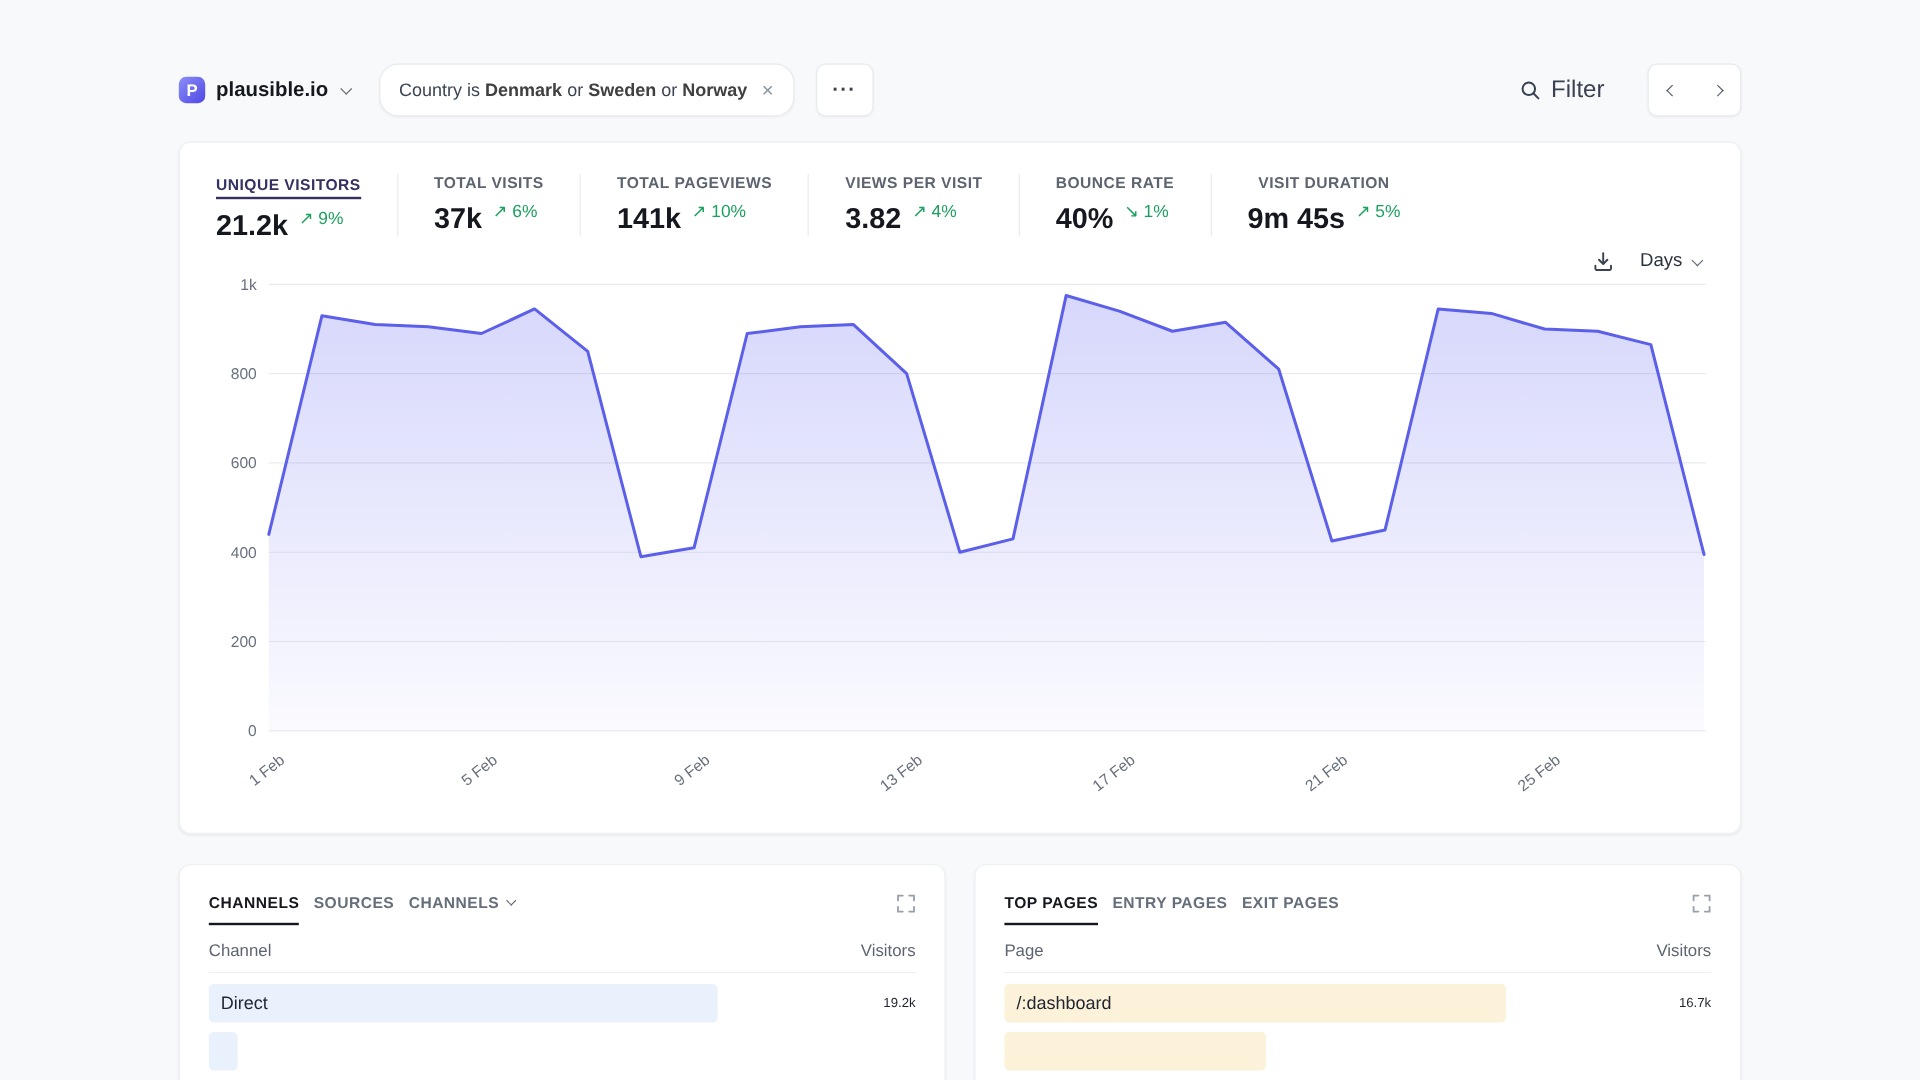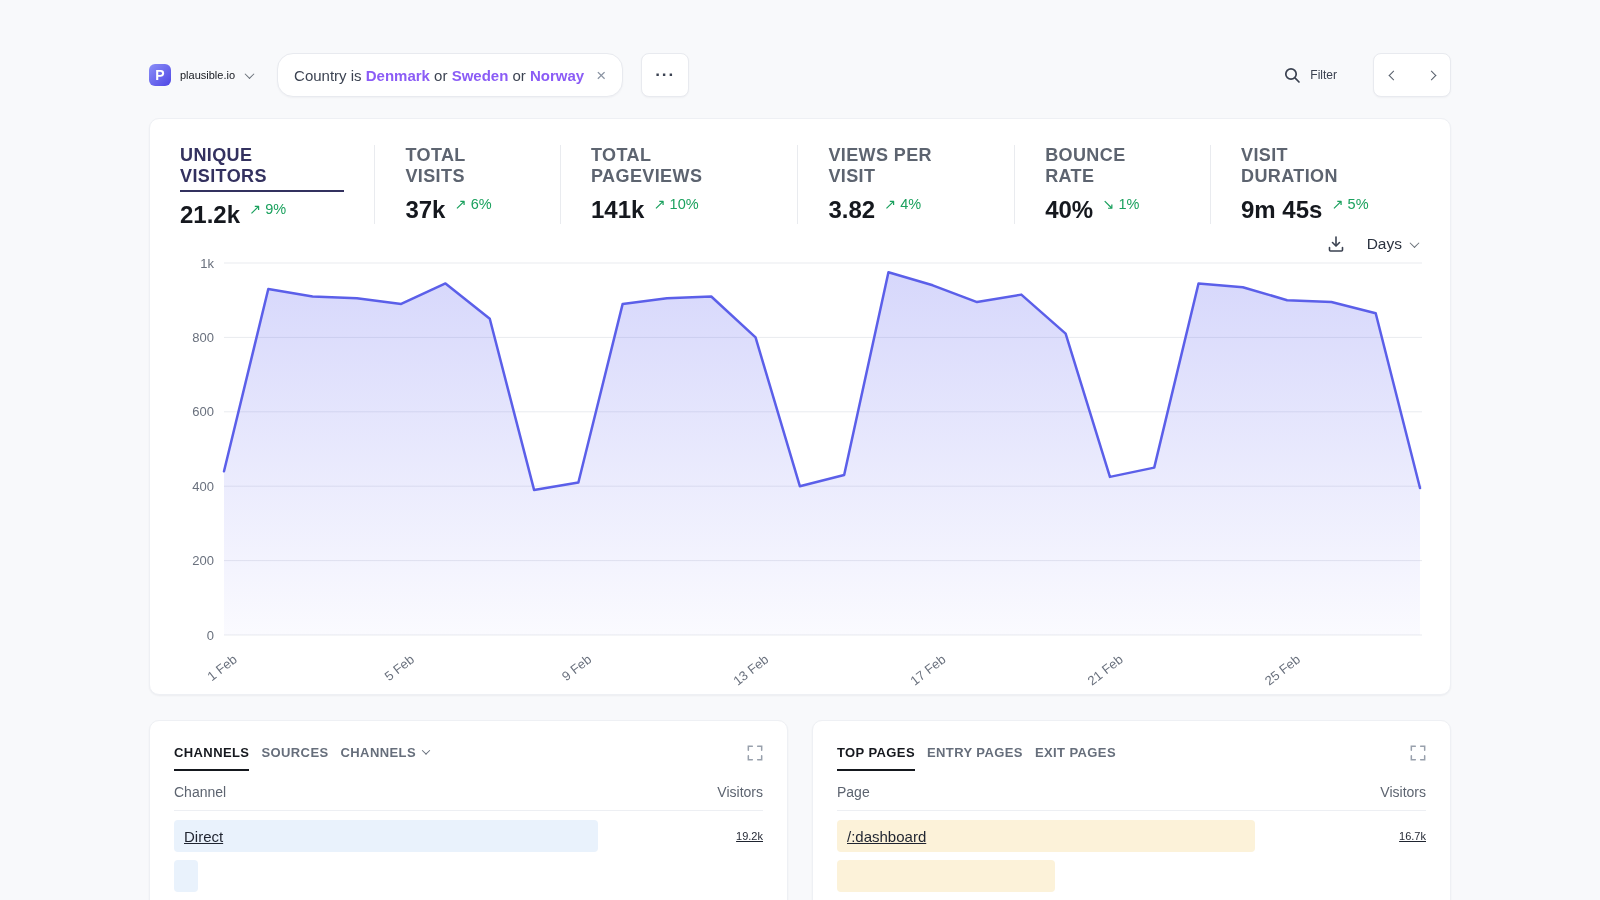--- a/index.html
+++ b/index.html
@@ -11,59 +11,59 @@
   }
   .container { width:1302px; margin:0 auto; padding-top:53px; }
 
   
   .topbar { display:flex; align-items:center; height:44px; }
   .brand { display:flex; align-items:center; gap:9px; cursor:pointer; }
   .brand-logo { width:22px; height:22px; border-radius:6px;
     background:linear-gradient(135deg,#8b90f7,#4f46e5);
     color:#fff; display:flex; align-items:center; justify-content:center;
     font-weight:700; font-size:14px; }
-  .brand-name { font-size:11px; font-weight:400; color:#15181e; }
+  .brand-name { font-size:17px; font-weight:700; color:#15181e; }
   .chev { width:7px; height:7px; border-right:1.6px solid currentColor; border-bottom:1.6px solid currentColor; display:inline-block; }
   .chev-down { transform:rotate(45deg) translate(-1px,-1px); }
   .chev-left { transform:rotate(135deg); }
   .chev-right { transform:rotate(-45deg); }
   .brand .chev { color:#697078; margin-left:2px; }
 
   .chip { display:flex; align-items:center; background:#fff; border:1px solid #e8eaef;
     border-radius:16px; height:44px; padding:0 16px; margin-left:24px; font-size:15px;
     color:#3c4352; box-shadow:0 1px 2px rgba(16,24,40,.04); white-space:pre; cursor:pointer;}
-  .chip b { color:#8b5cf6; font-weight:700; }
+  .chip b { color:#404040; font-weight:700; }
   .chip-close { margin-left:12px; color:#8a93a2; font-size:17px; line-height:1; cursor:pointer; }
 
   .more-btn { margin-left:18px; width:48px; height:44px; background:#fff; border:1px solid #e8eaef;
     border-radius:8px; display:flex; align-items:center; justify-content:center; color:#3c4352;
     font-size:17px; font-weight:700; letter-spacing:1px; box-shadow:0 1px 2px rgba(16,24,40,.04); cursor:pointer; }
 
   .spacer { flex:1; }
 
-  .filter-btn { display:flex; gap:9px; align-items:center; font-size:12px; color:#3a4150; cursor:pointer; }
+  .filter-btn { display:flex; gap:9px; align-items:center; font-size:20px; color:#3a4150; cursor:pointer; }
   .filter-btn svg { display:block; }
 
   .nav-arrows { margin-left:36px; display:flex; background:#fff; border:1px solid #e8eaef;
     border-radius:8px; height:44px; width:78px; box-shadow:0 1px 2px rgba(16,24,40,.04); }
   .nav-arrow { flex:1; display:flex; align-items:center; justify-content:center; color:#565e6b; cursor:pointer; }
 
   .date-select { margin-left:20px; height:44px; background:#fff; border:1px solid #e8eaef; border-radius:8px;
     display:flex; align-items:center; justify-content:space-between; padding:0 18px; font-size:15.5px;
     color:#15181e; width:228px; box-shadow:0 1px 2px rgba(16,24,40,.04); cursor:pointer; }
   .date-select .chev { color:#697078; }
 
   
   .main-card { margin-top:21px; background:#fff; border:1px solid #eef0f4; border-radius:10px;
     box-shadow:0 1px 2px rgba(16,24,40,.05); padding:26px 30px 0; height:577px; }
 
   .stats { display:flex; align-items:flex-start; }
   .stat { padding:0 30px; border-left:1px solid #e9ebef; cursor:pointer; }
   .stat:first-child { padding-left:0; border-left:none; }
-  .stat-label { font-size:18px; font-weight:700; color:#5d6470; letter-spacing:.4px; }
+  .stat-label { font-size:13px; font-weight:700; color:#5d6470; letter-spacing:.4px;text-align:center; }
   .stat.active .stat-label { color:#33315f; border-bottom:2px solid #33315f; padding-bottom:3px; display:inline-block; }
   .stat-value-row { margin-top:9px; display:flex; align-items:flex-start; gap:9px; }
   .stat-value { font-size:24px; font-weight:700; color:#15181e; }
   .stat-change { font-size:14.5px; color:#1ba15e; }
 
   .interval-row { display:flex; justify-content:flex-end; align-items:center; gap:22px; margin-top:6px; color:#3a4150; padding-right:2px; }
   .download-btn { cursor:pointer; display:flex; }
   .days-select { display:flex; align-items:center; gap:9px; font-size:15.5px; cursor:pointer; color:#2c3340; }
   .days-select .chev { color:#697078; }
 
@@ -80,21 +80,21 @@
   .tabs { display:flex; align-items:flex-start; gap:12px; }
   .tab { font-size:13px; font-weight:700; color:#666e7b; letter-spacing:.4px; padding-bottom:9px;
     display:flex; gap:7px; align-items:center; cursor:pointer; }
   .tab.active { color:#15181e; border-bottom:2px solid #15181e; }
   .tab .chev { width:6px; height:6px; color:#666e7b; margin-top:-2px;}
   .panel-expand { margin-left:auto; color:#98a0ac; cursor:pointer; display:flex; }
 
   .cols { display:flex; justify-content:space-between; margin-top:13px; padding-bottom:10px;
     border-bottom:1px solid #edeff3; font-size:14px; color:#5d6470; }
 
-  .rowlist { margin-top:9px;text-decoration:underline; }
+  .rowlist { margin-top:9px; }
   .brow { position:relative; height:32px; display:flex; align-items:center; justify-content:space-between; margin-bottom:8px; }
   .bbar { position:absolute; left:0; top:0; bottom:0; border-radius:4px; }
   .panel-channels .bbar { background:#e9f2fc; }
   .panel-pages .bbar { background:#fcf2d9; }
   .blabel { position:relative; padding-left:10px; font-size:15px; color:#1f2430; }
   .bvalue { font-size:11px; color:#1f2430; }
 </style>
 </head>
 <body>
 

